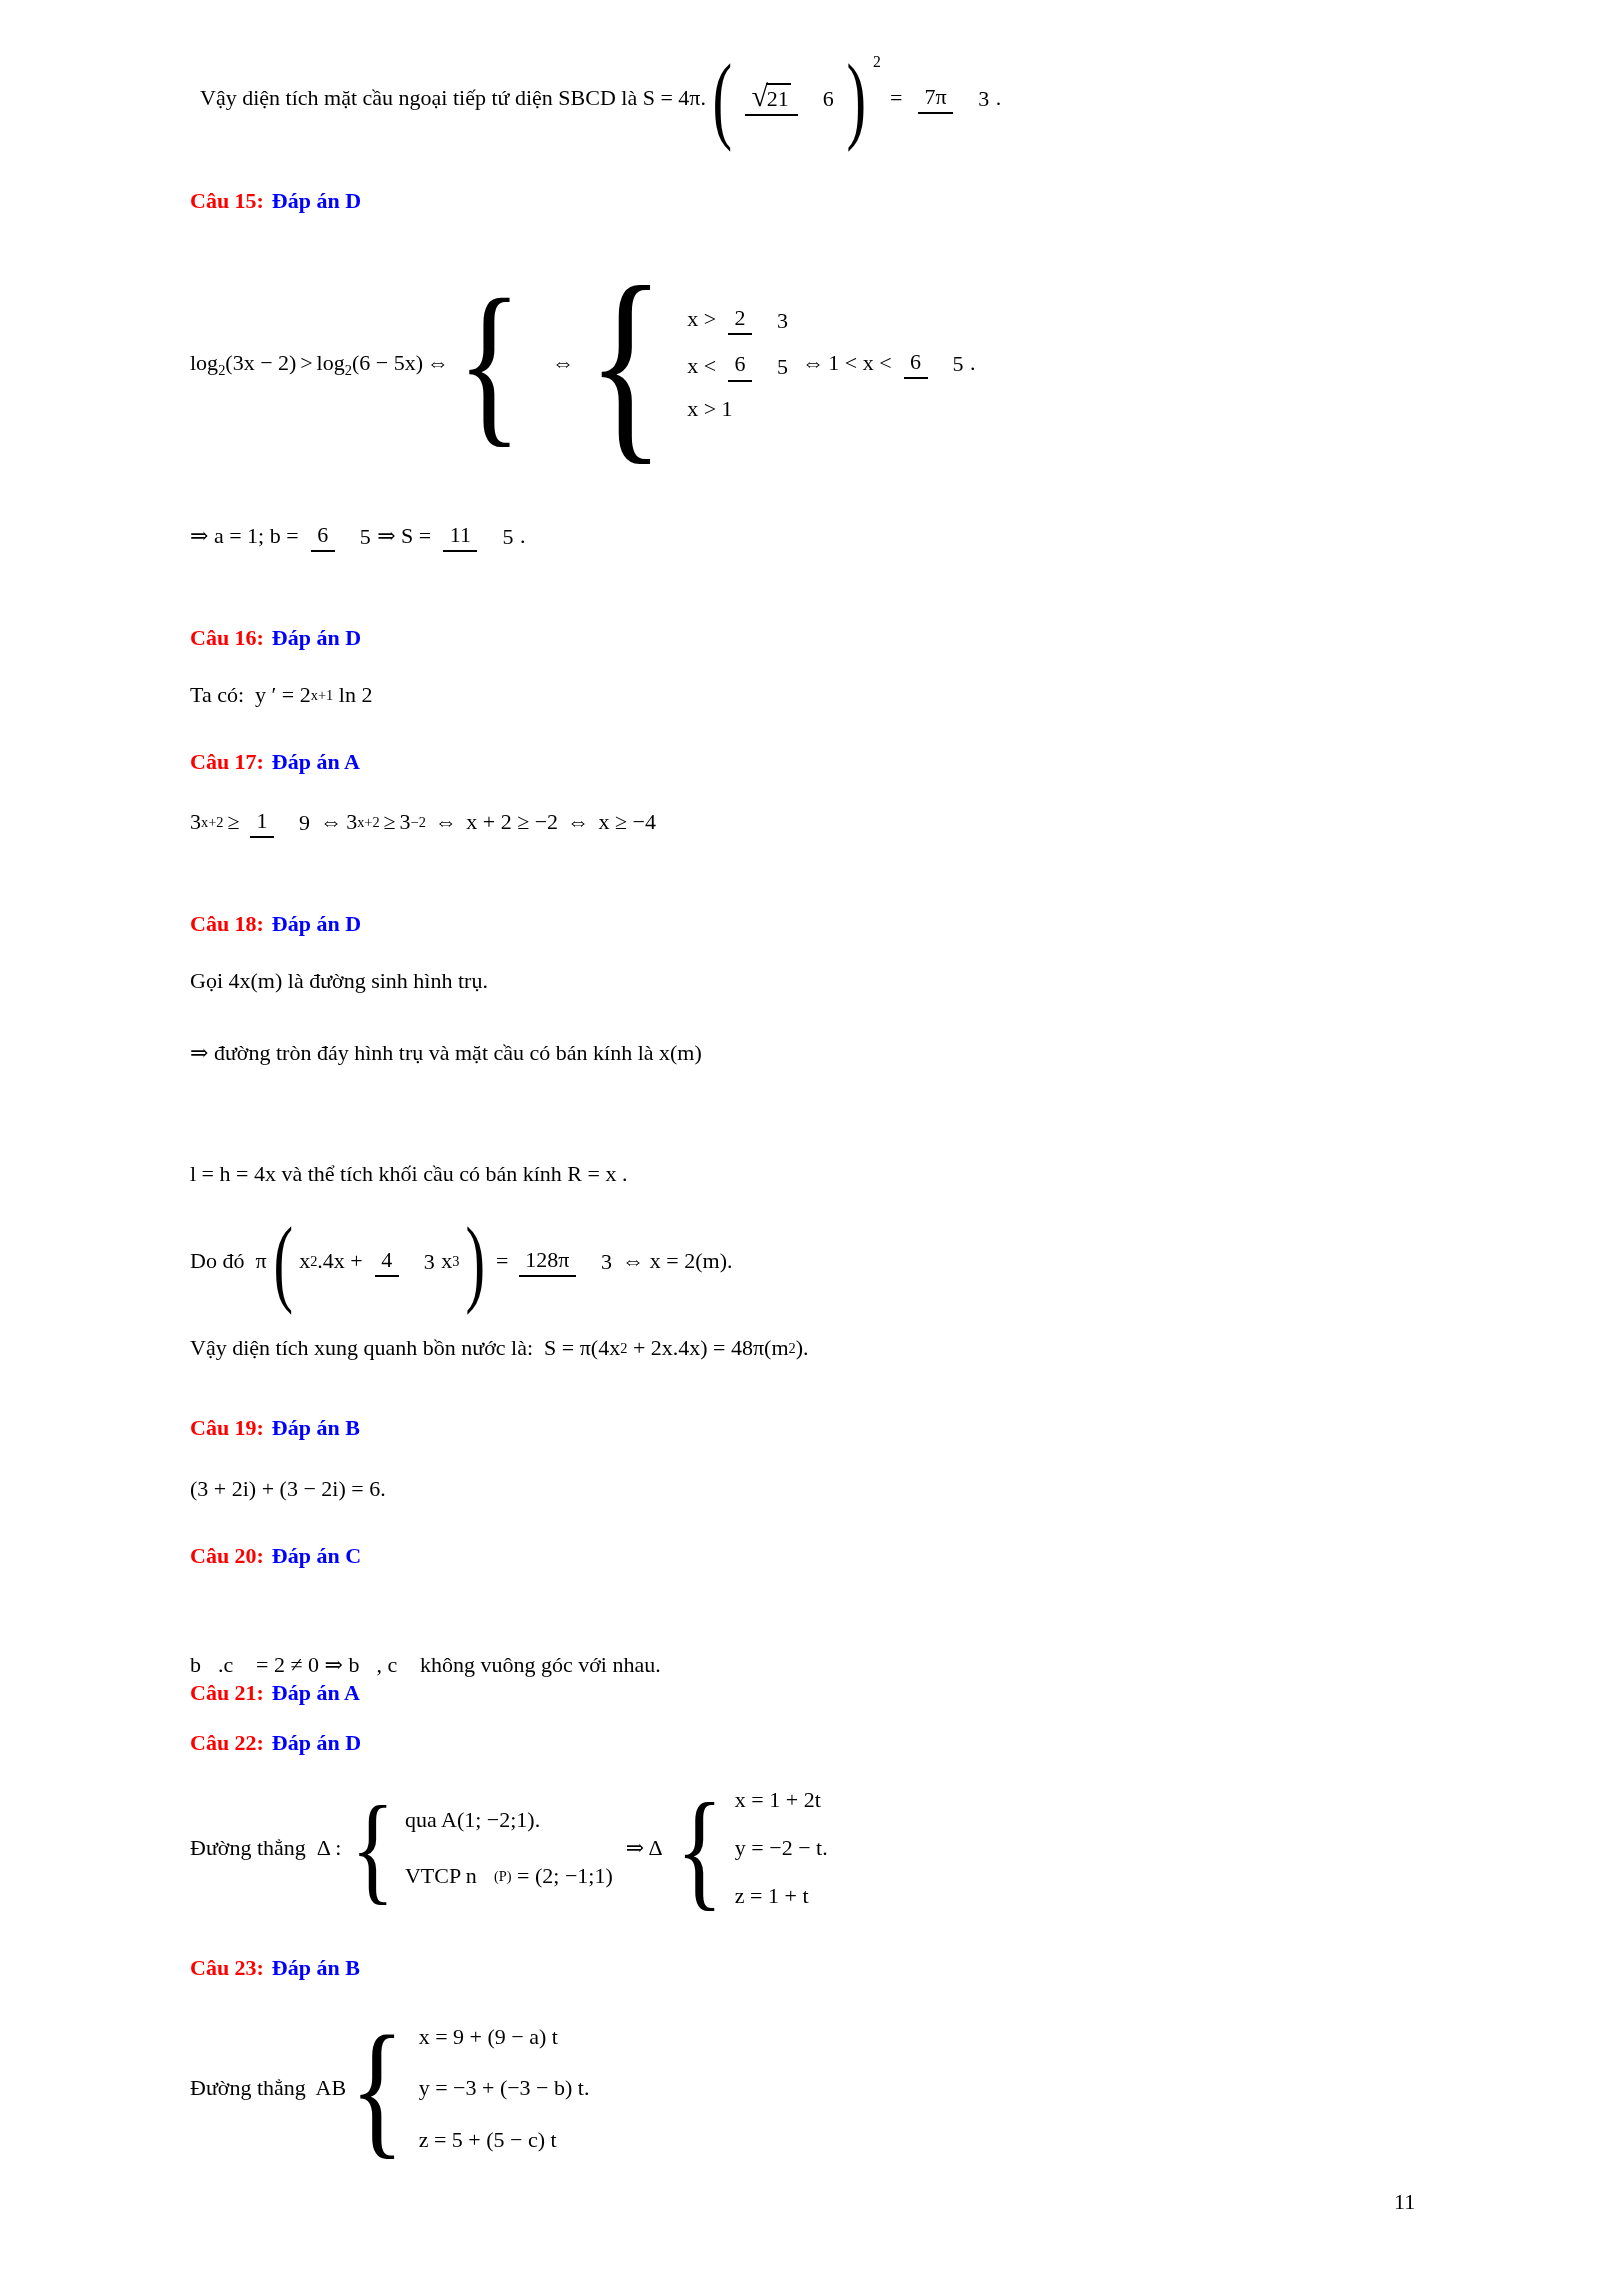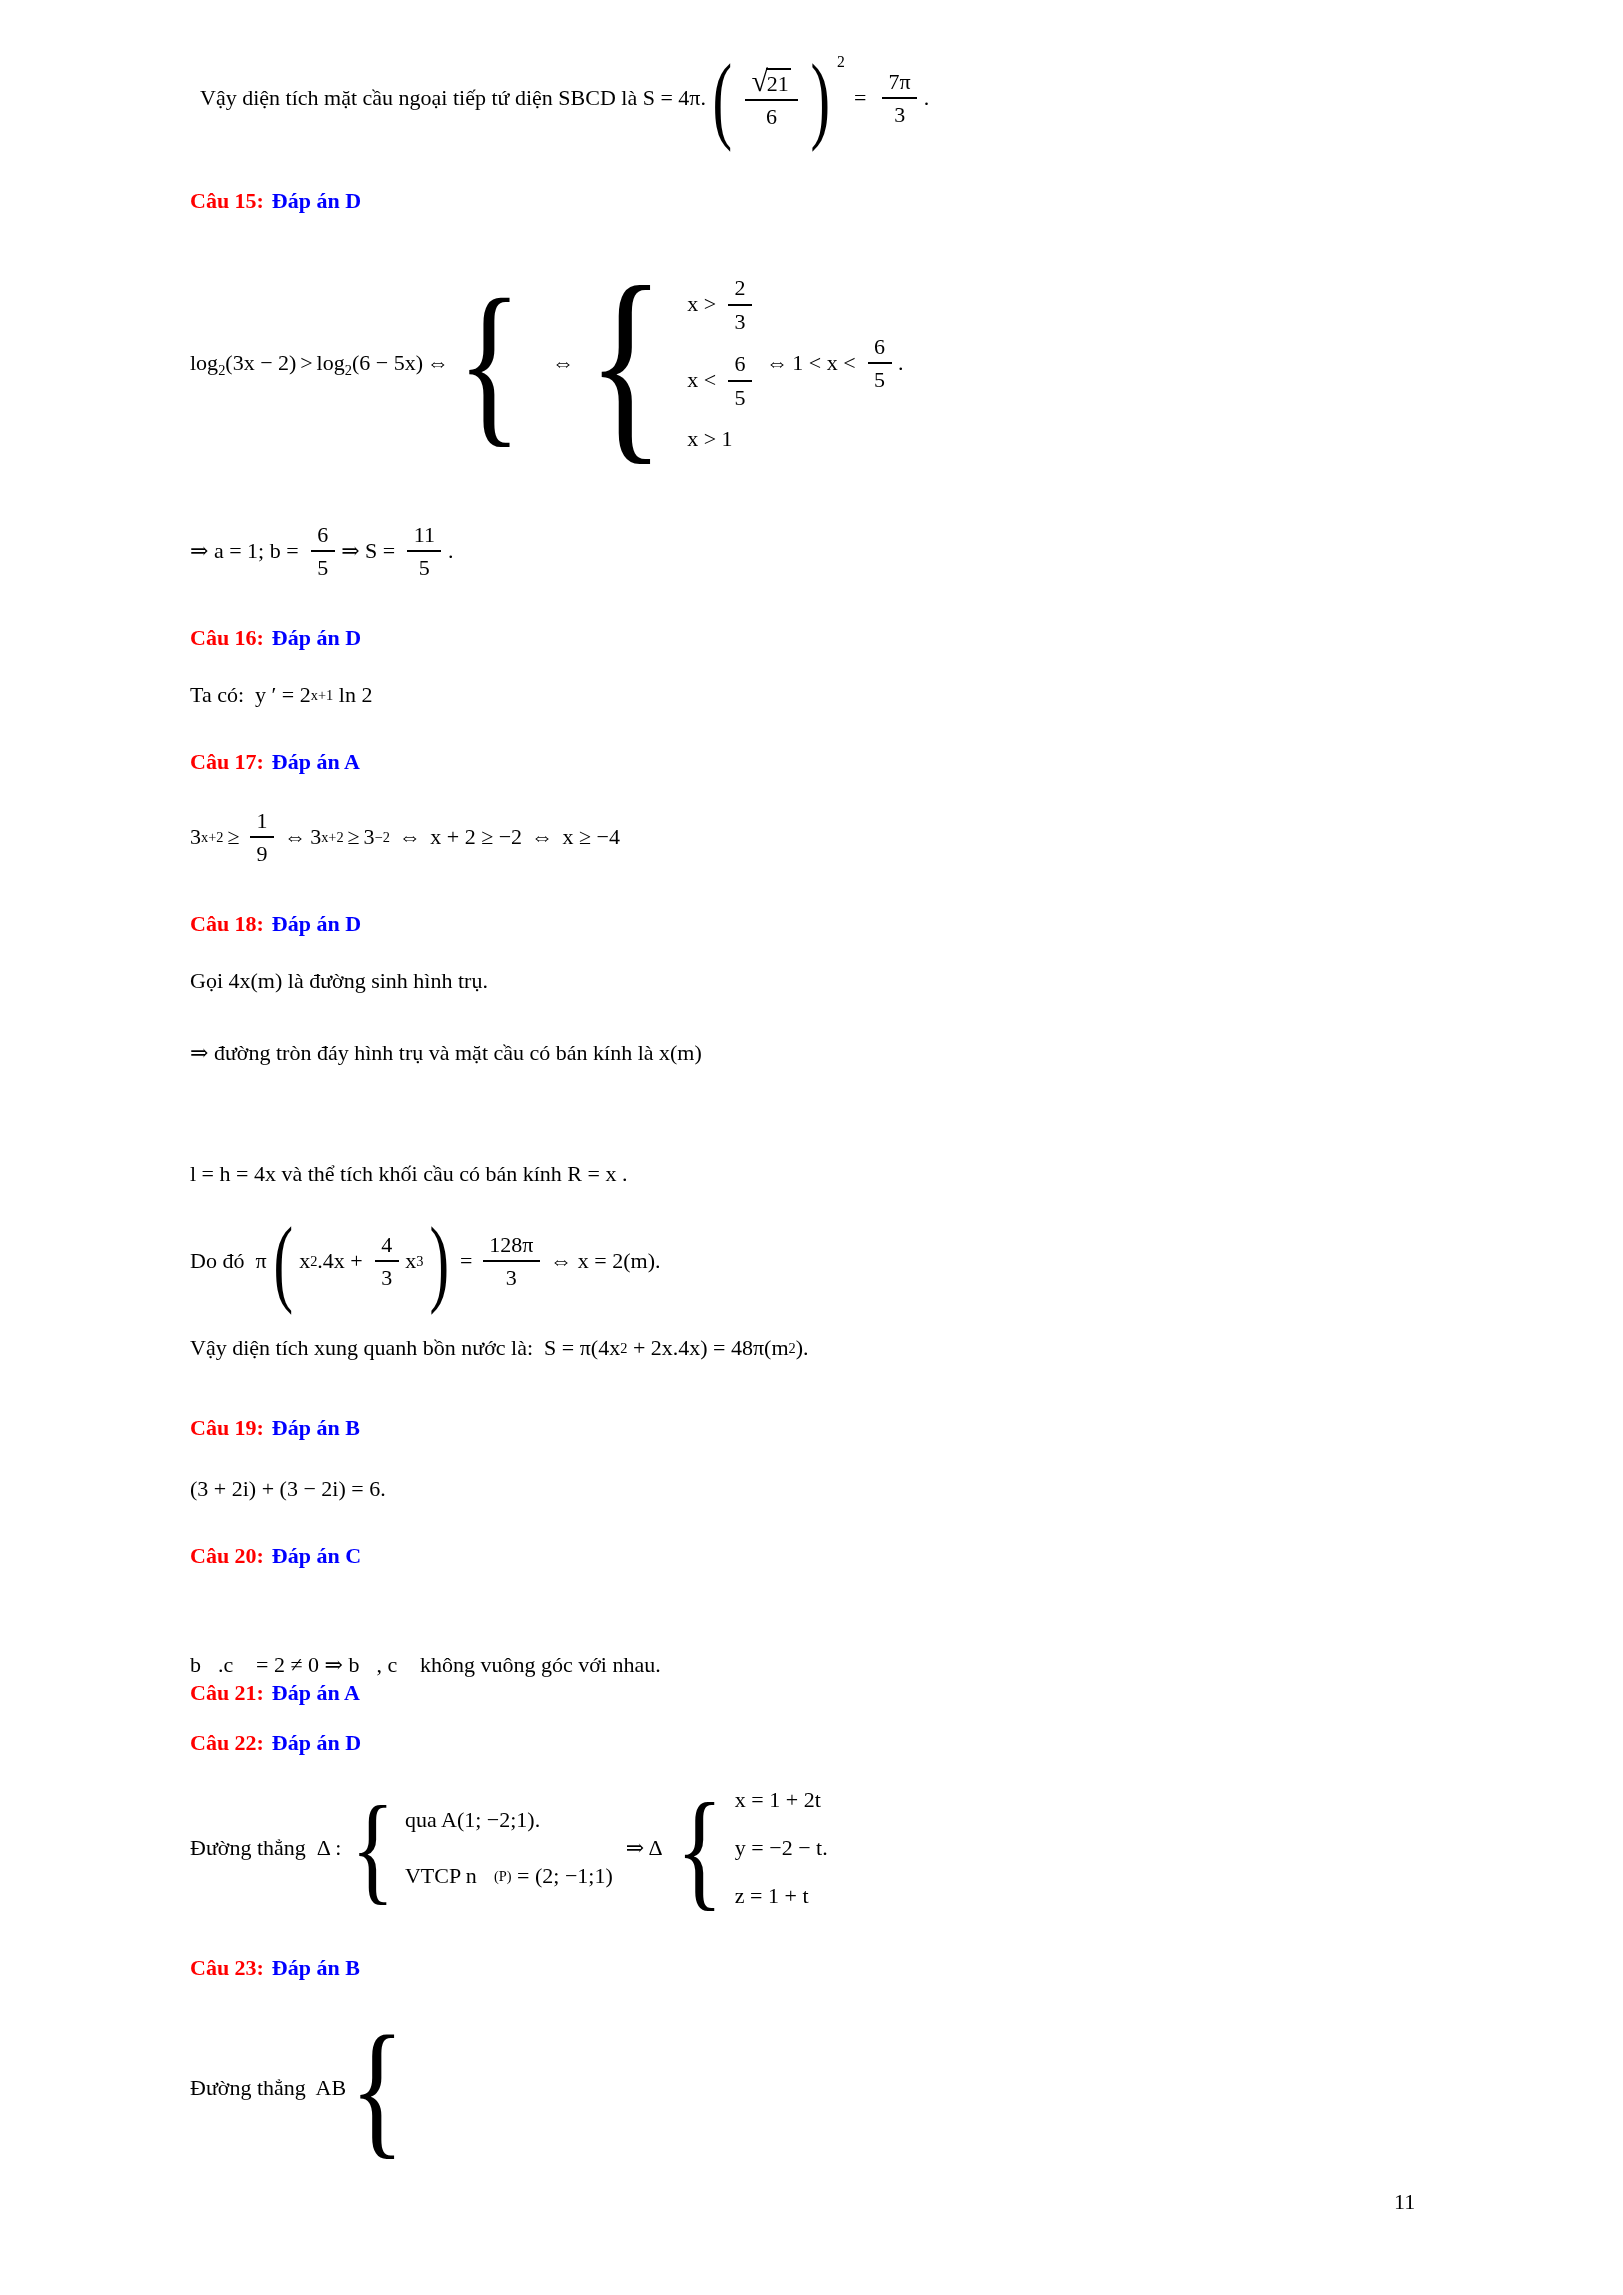--- a/index.html
+++ b/index.html
@@ -14,22 +14,22 @@
   }
   .block {
     position:absolute; left:190px;
     display:flex; align-items:center;
     white-space:pre; line-height:1.2;
   }
   .head { font-weight:bold;align-items:flex-end; }
   .hq { color:#ff0000; }
   .ha { color:#0000ff; margin-left:7.9px; }
 
-  .frac { display:inline-flex; flex-direction:column; align-items:center;
-          vertical-align:middle; margin:0 6.5px; text-align:center; }
+  .frac { display:inline-flex; flex-direction:row; align-items:center;
+          vertical-align:middle; margin:0 6.5px; text-align:center;gap:25px; }
   .frac .num { padding:0.7px 6.5px 2px; border-bottom:2px solid #000; line-height:1.25; }
   .frac .den { padding-top:2px; line-height:1.25; }
 
   .sqrt-sym { font-size:30px; line-height:1; }
   .sqrt-rad { border-top:2px solid #000; padding:0.7px 2.6px 0 0.7px; margin-left:-2px; }
 
   .cases { display:inline-flex; align-items:center; margin:0 3.9px; }
   .rows  { display:inline-flex; flex-direction:column; justify-content:center; }
   .row   { display:flex; align-items:center; }
   .brace { line-height:1; font-weight:400; transform:scaleX(.75); transform-origin:left center; margin-right:-3.9px; }
@@ -204,19 +204,24 @@
   </div>
 
   <div class="block head" style="top:1955px;">
     <span class="hq">Câu 23:</span>
     <span class="ha">Đáp án B</span>
   </div>
   <div class="block" style="top:2013px;">
     <span>Đường thẳng  AB</span>
     <span class="cases">
       <span class="brace" style="font-size:151px;">{</span>
+      <span class="rows" style="gap:25px;">
+        <span class="row">x = 9 + (9 − a) t</span>
+        <span class="row">y = −3 + (−3 − b) t.</span>
+        <span class="row">z = 5 + (5 − c) t</span>
+      </span>
     </span>
   </div>
 
   <div class="pagenum" style="top:2189px; left:1394px;">11</div>
 
 </div>
 
 
 </body></html>

